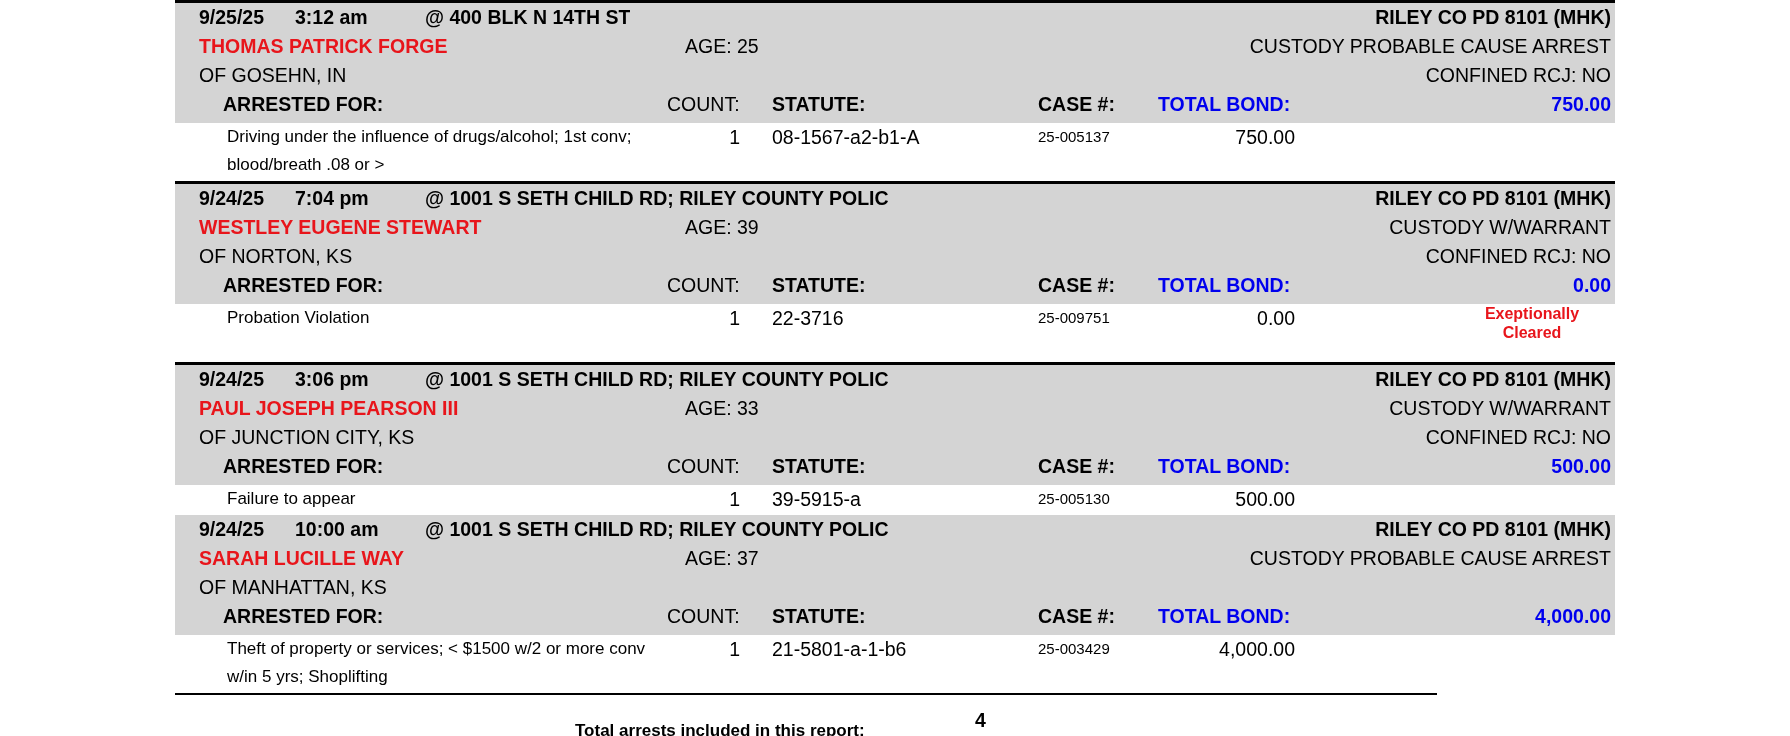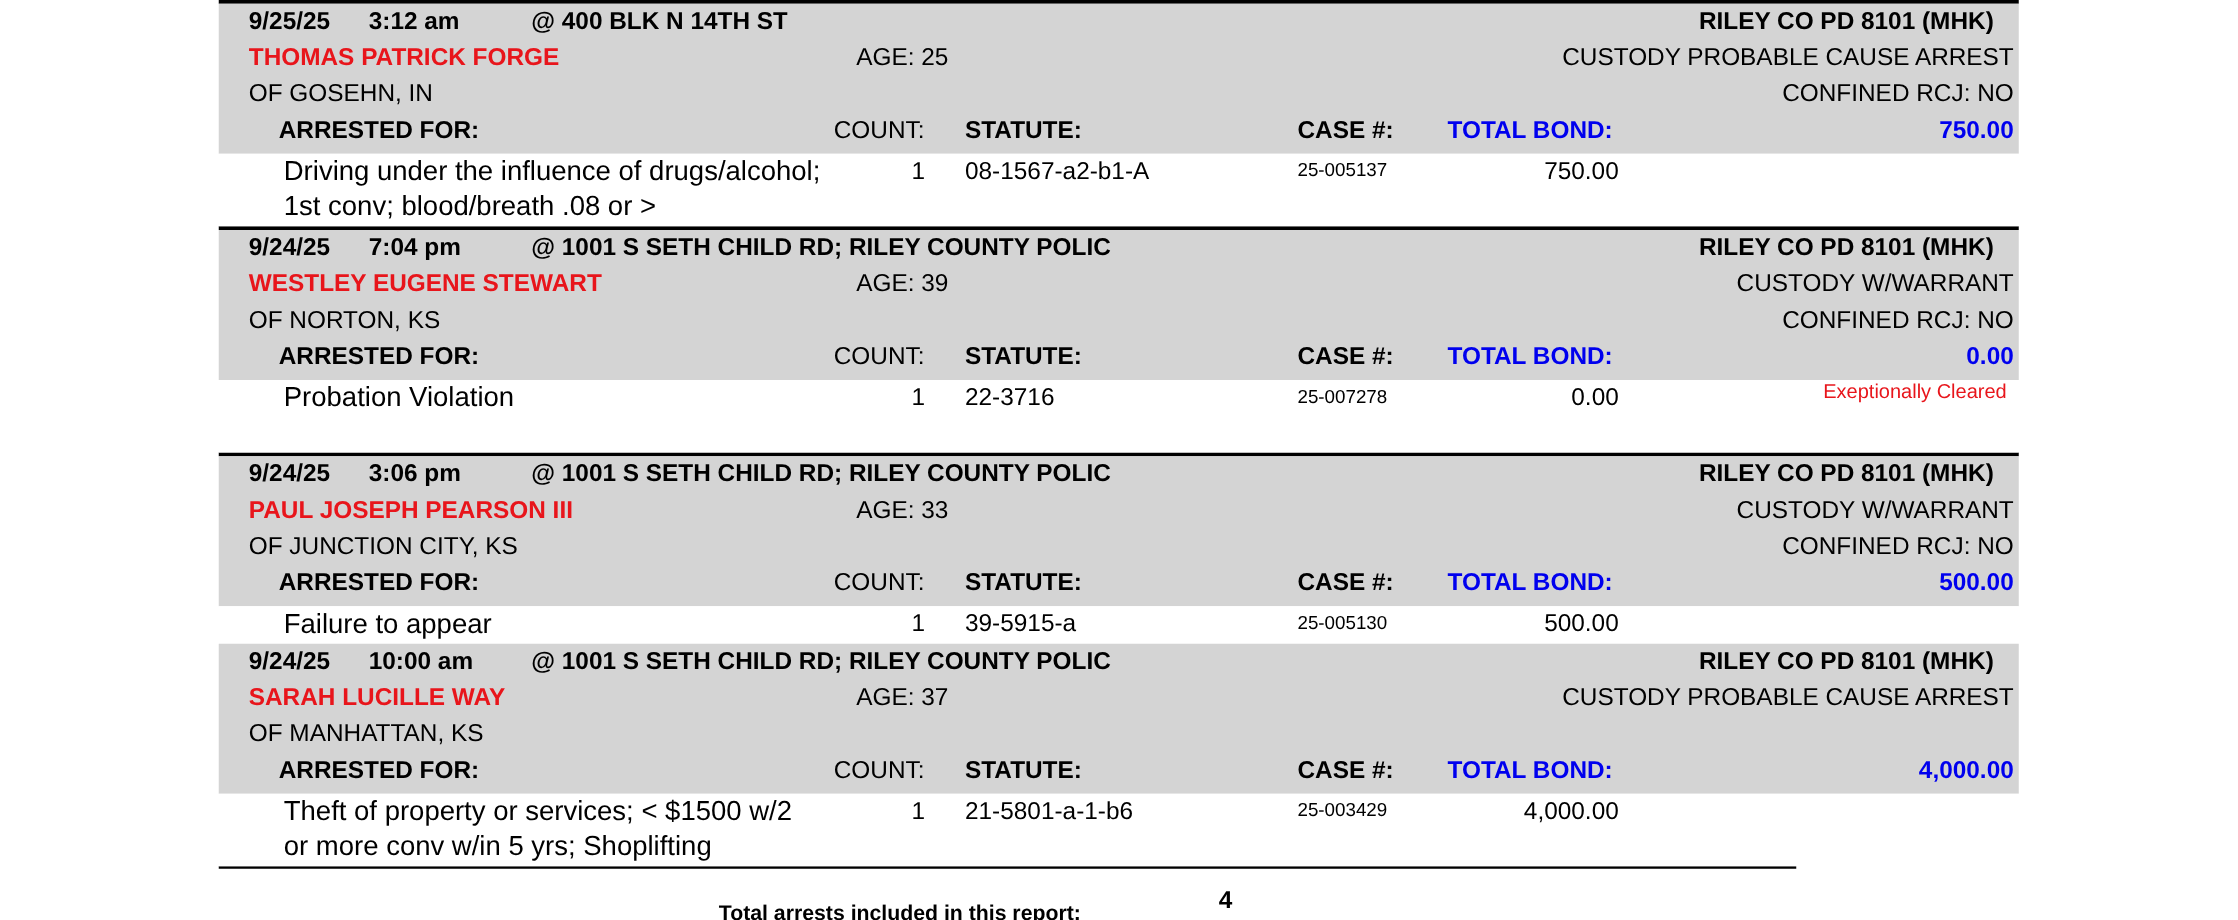--- a/index.html
+++ b/index.html
@@ -56,21 +56,21 @@
     font-size: 19.5px;
     line-height: 29px;
     color: #000000;
   }
   .red { color: #e8151b; font-weight: bold; }
   .blue { color: #0000ee; font-weight: bold; }
 
   .date { left: 24px; font-weight: bold; }
   .time { left: 120px; font-weight: bold; }
   .loc  { left: 250px; font-weight: bold; max-width: 560px; overflow: hidden; text-overflow: clip; }
-  .agency { right: 20px; font-weight: bold; text-align: right; }
+  .agency { right: 4px; font-weight: bold; text-align: right; }
   .name { left: 24px; }
   .age  { left: 510px; }
   .arrest-type { right: 4px; }
   .city { left: 24px; }
   .confined { right: 4px; }
 
   .lbl-arrested { left: 48px; font-weight: bold; }
   .lbl-count { left: 492px; font-weight: normal; }
   .lbl-statute { left: 597px; font-weight: bold; }
   .lbl-case { left: 863px; font-weight: bold; }
@@ -80,21 +80,21 @@
   .charge-row {
     position: relative;
     background: #ffffff;
     padding: 0;
   }
   .charge-desc {
     position: absolute;
     left: 52px;
     top: 0;
     width: 430px;
-    font-size: 22px;
+    font-size: 17px;
     line-height: 28px;
     color: #000000;
   }
   .charge-count {
     position: absolute;
     left: 455px;
     width: 110px;
     text-align: right;
     top: 0;
     font-size: 19.5px;
@@ -125,20 +125,21 @@
   }
   .charge-note {
     position: absolute;
     right: 8px;
     top: 0;
     width: 150px;
     text-align: center;
     font-size: 16px;
     line-height: 19px;
     color: #e8151b;
+    font-weight: bold;
   }
   .charge-spacer-1 { height: 58px; }
   .charge-spacer-2 { height: 30px; }
 
   .footer-rule {
     height: 2px;
     background: #000000;
     width: 1262px;
     margin-left: 0px;
   }
@@ -232,21 +233,21 @@
           <span class="cell lbl-statute">STATUTE:</span>
           <span class="cell lbl-case">CASE #:</span>
           <span class="cell lbl-bond blue">TOTAL BOND:</span>
           <span class="cell bond-amt blue">0.00</span>
         </div>
       </div>
       <div class="charge-row charge-spacer-1">
         <span class="charge-desc">Probation Violation</span>
         <span class="charge-count">1</span>
         <span class="charge-statute">22-3716</span>
-        <span class="charge-case">25-007278</span>
+        <span class="charge-case">25-009751</span>
         <span class="charge-bond">0.00</span>
         <span class="charge-note">Exeptionally Cleared</span>
       </div>
     </div>
 
     <div class="block-rule"></div>
 
     <div class="arrest-block">
       <div class="header-shade">
         <div class="hdr-row r1">

